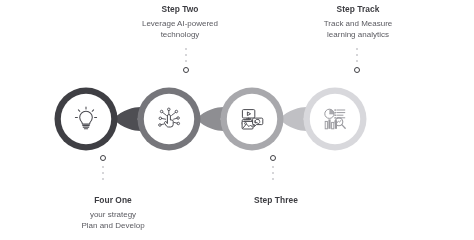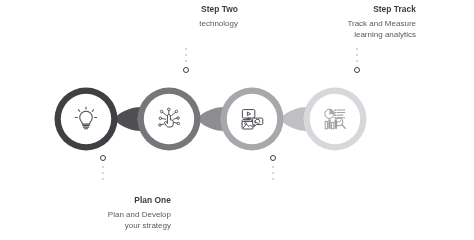--- a/index.html
+++ b/index.html
@@ -21,21 +21,21 @@
     position: absolute;
     left: 0;
     top: 0;
     width: 474px;
     height: 237px;
   }
 
   
   .caption {
     position: absolute;
-    text-align: right;
+    text-align: center;
     line-height: 1.25;
   }
   .caption .step-title {
     font-size: 8.4px;
     font-weight: bold;
     color: #3c3c41;
     letter-spacing: .05px;
     display: block;
     margin-bottom: 3px;
   }
@@ -233,31 +233,33 @@
 
   <div class="connector down c3">
     <span class="ring"></span>
     <span class="dot"></span>
     <span class="dot"></span>
     <span class="dot"></span>
   </div>
 
   <div class="caption top-2">
     <span class="step-title">Step Two</span>
+    <span class="step-desc">Leverage AI-powered</span>
     <span class="step-desc">technology</span>
   </div>
 
   <div class="caption top-4">
     <span class="step-title">Step Track</span>
     <span class="step-desc">Track and Measure</span>
     <span class="step-desc">learning analytics</span>
   </div>
 
   <div class="caption bot-1">
-    <span class="step-title">Plan One</span>
+    <span class="step-title">Four One</span>
+    <span class="step-desc">your strategy</span>
     <span class="step-desc">Plan and Develop</span>
-    <span class="step-desc">your strategy</span>
   </div>
 
   <div class="caption bot-3">
+    <span class="step-title">Step Three</span>
   </div>
 
 </div>
 
 </body></html>

